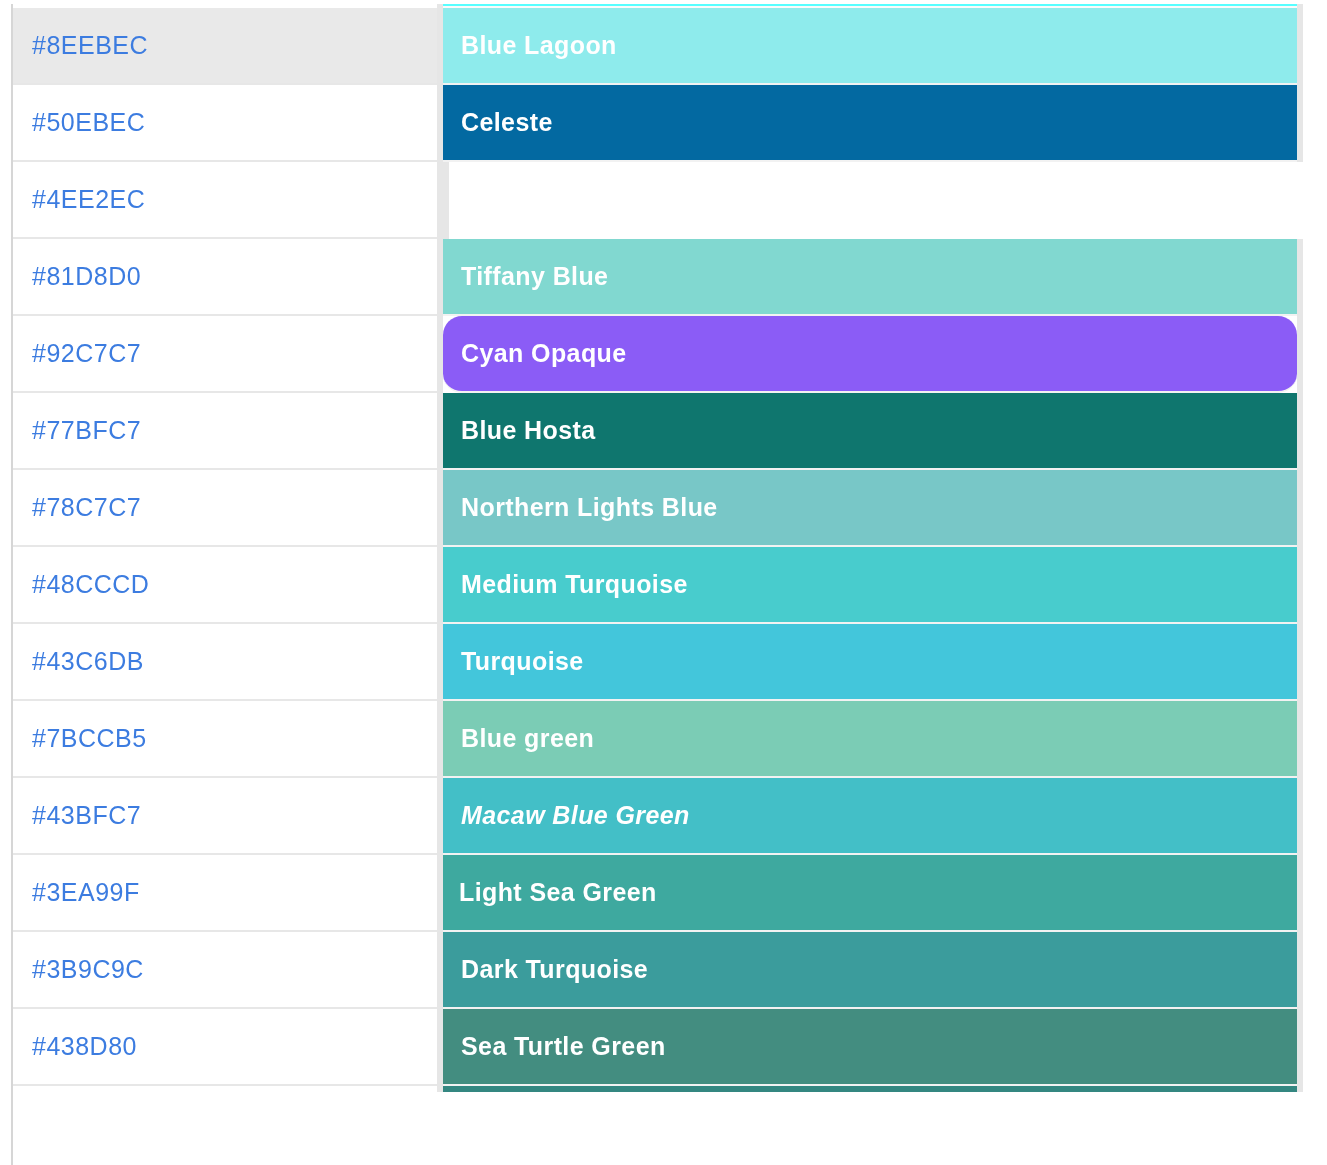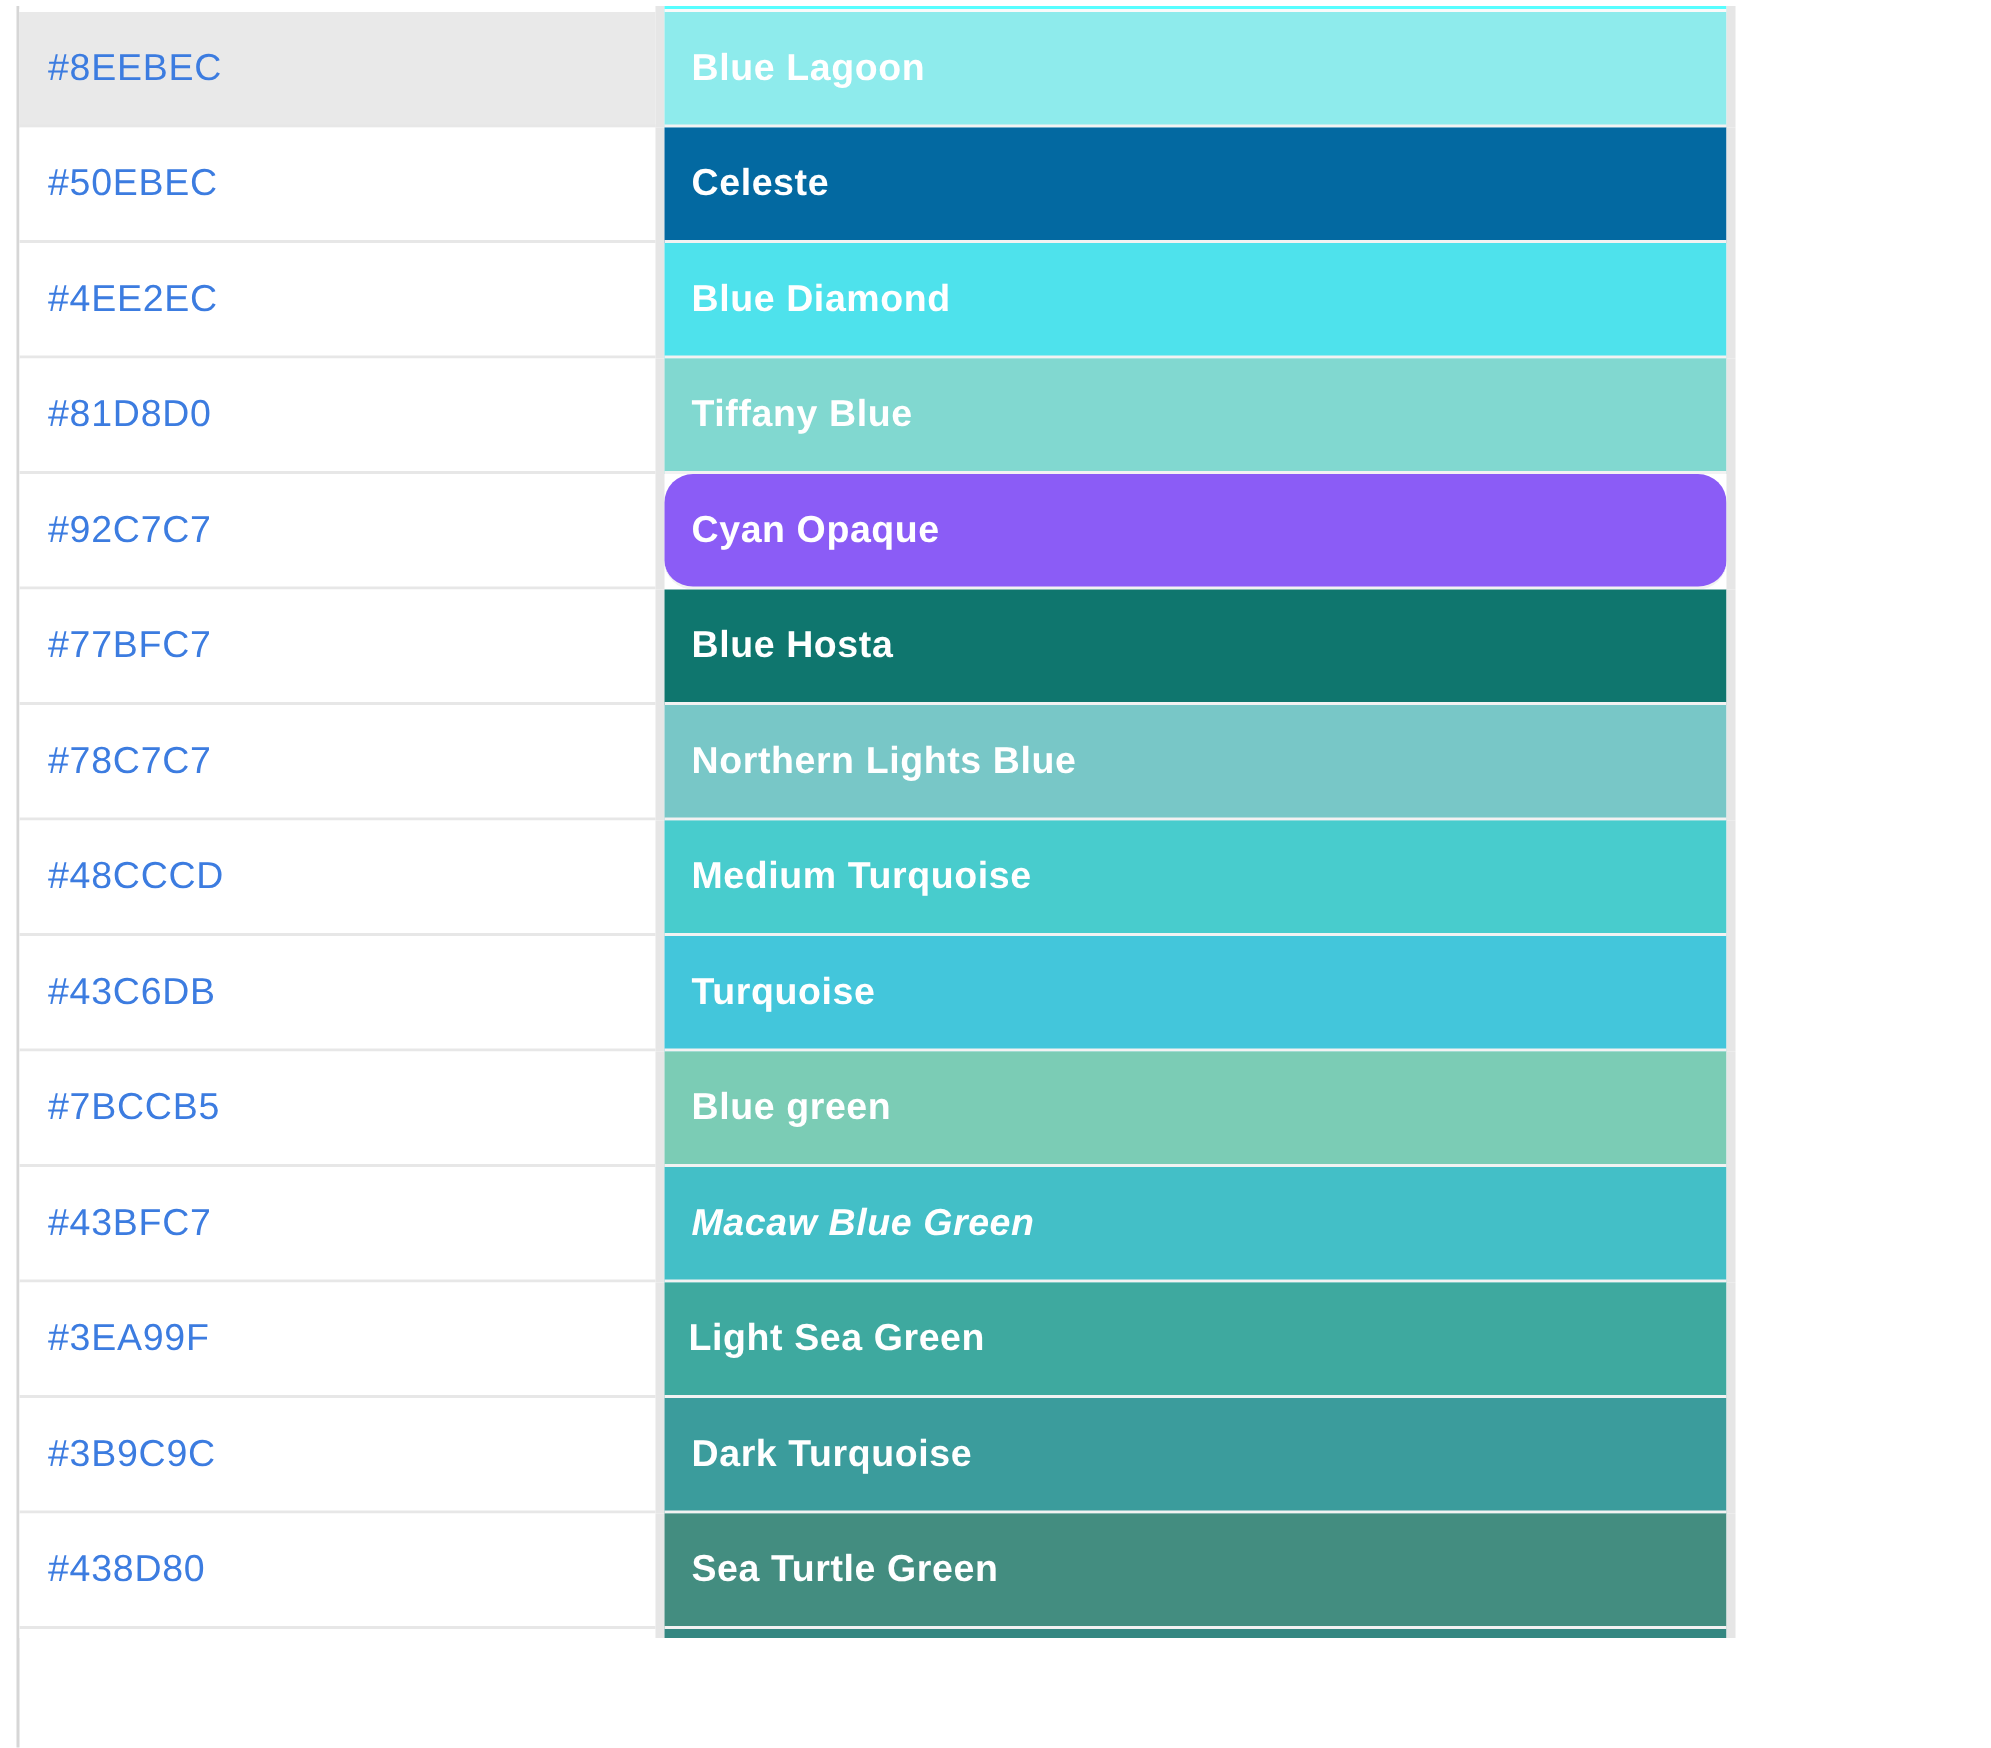--- a/index.html
+++ b/index.html
@@ -45,21 +45,21 @@
   .row.hovered .hex-cell { background: var(--hover-bg, #e9e9e9); }
 
   .col-gap, .right-strip {
     width: 6px;
     height: 100%;
     background: var(--gap-color, #e6e6e6);
     flex: none;
   }
 
   .swatch-cell {
-    width: 708px;
+    width: 854px;
     height: 100%;
     box-sizing: border-box;
     border-bottom: 2px solid #f2f2f2;
     display: flex;
     align-items: center;
     padding-left: 18px;
   }
   .sliver-row .hex-cell { border-bottom: 2px solid #ffffff; padding: 0; }
   .sliver-row .swatch-cell { border-bottom: 2px solid #fafafa; padding: 0; }
   .sliver-row.bottom .hex-cell,
@@ -112,23 +112,20 @@
       <span class="swatch-label">Celeste</span>
     </div>
     <div class="right-strip"></div>
   </div>
 
   <div class="row">
     <div class="hex-cell">
       <a class="hex-link" href="#">#4EE2EC</a>
     </div>
     <div class="col-gap"></div>
-    <div class="swatch-cell" style="background: rgb(78, 226, 236);">
-      <span class="swatch-label">Blue Diamond</span>
-    </div>
     <div class="right-strip"></div>
   </div>
 
   <div class="row">
     <div class="hex-cell">
       <a class="hex-link" href="#">#81D8D0</a>
     </div>
     <div class="col-gap"></div>
     <div class="swatch-cell" style="background: rgb(129, 216, 208);">
       <span class="swatch-label">Tiffany Blue</span>

